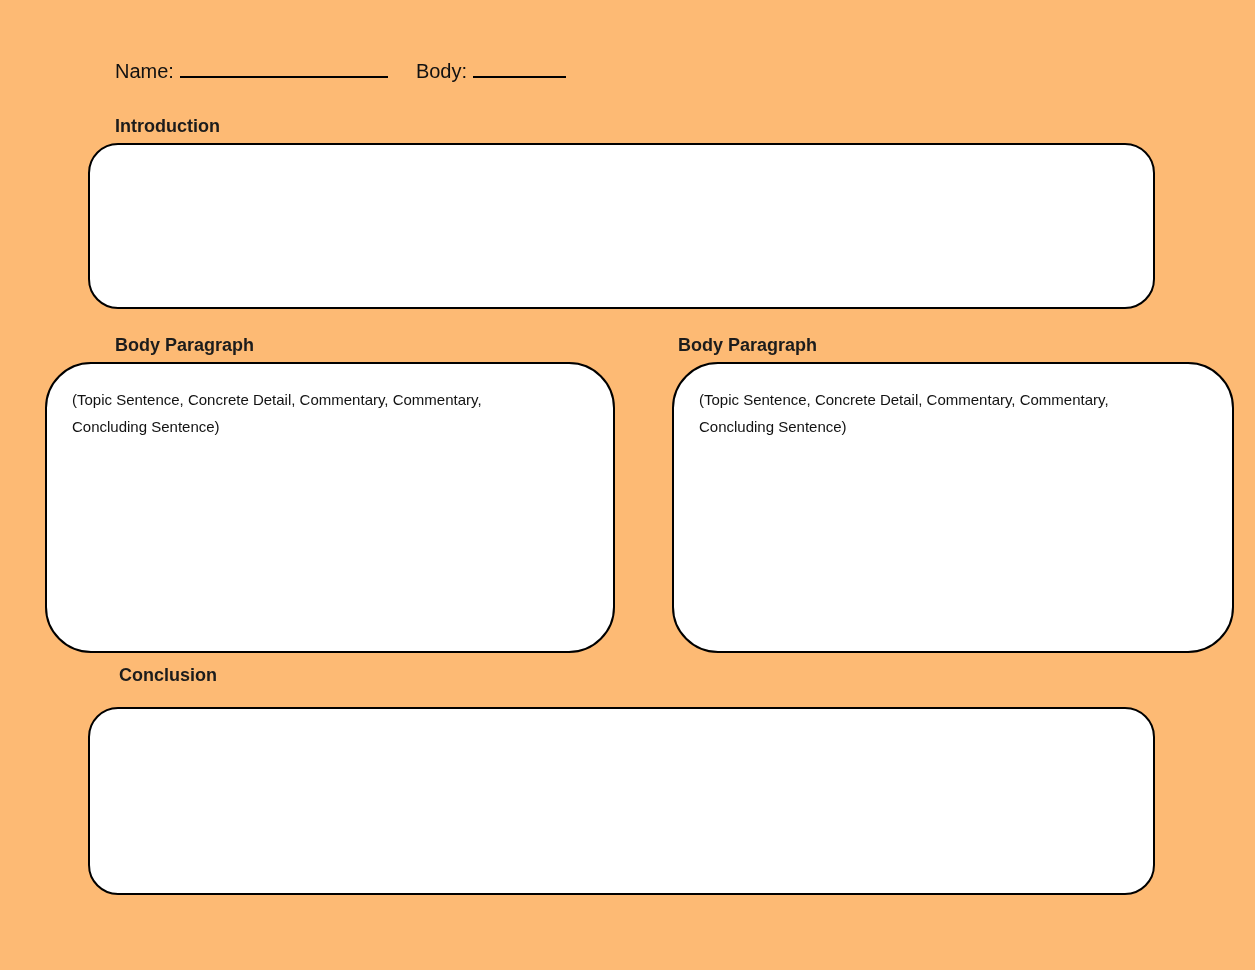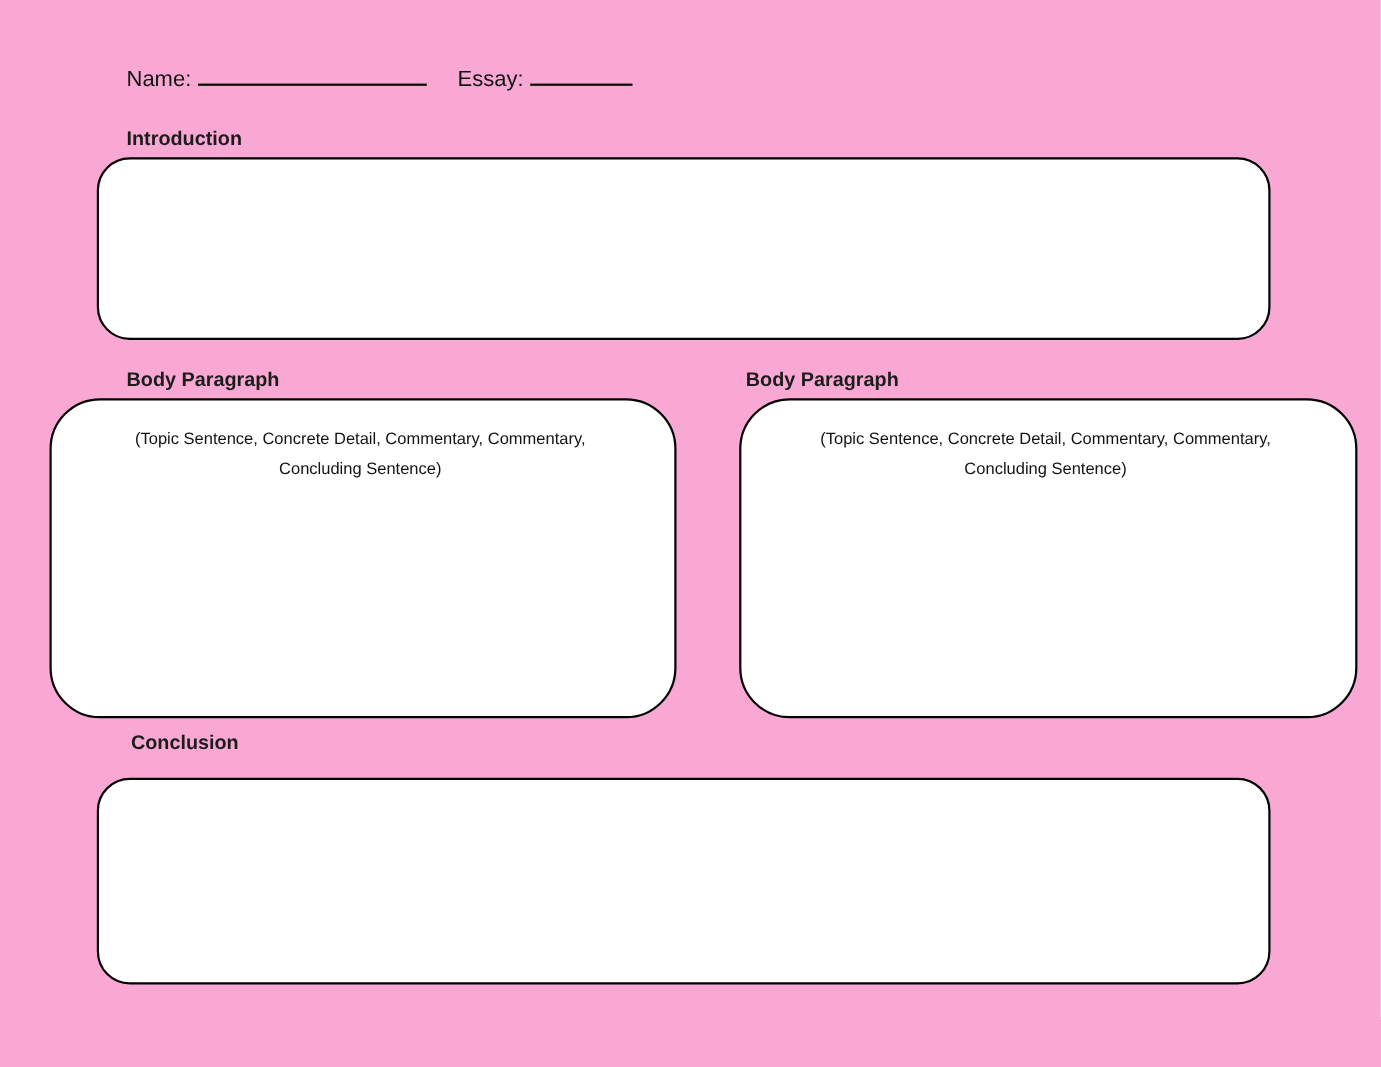--- a/index.html
+++ b/index.html
@@ -4,21 +4,21 @@
 <style>
   * { margin: 0; padding: 0; box-sizing: border-box; }
   html, body { background: #ffffff; }
   body {
     width: 1255px; height: 970px;
     font-family: "Liberation Sans", sans-serif;
     color: #000000;
     position: relative;
     overflow: hidden;
   }
-  .page { position: absolute; inset: 0; background: #f9a8d4; }
+  .page { position: absolute; inset: 0; background: #fdba74; }
 
   
   .header {
     position: absolute; left: 115px; top: 58px;
     display: flex; align-items: baseline;
     font-size: 20px; line-height: 24px; white-space: nowrap;
   }
   .field-label { font-weight: 400; color: #111111; }
   .blank-line {
     display: inline-block;
@@ -57,33 +57,33 @@
   .box-body-right {
     left: 672px; top: 362px; width: 562px; height: 291px;
     border-radius: 46px;
     padding: 22px 30px 0 25px;
   }
   .box-conclusion {
     left: 88px; top: 707px; width: 1067px; height: 188px;
     border-radius: 30px;
   }
   .hint {
-    font-size: 15px; line-height: 27px; color: #121212; text-align: center;
+    font-size: 15px; line-height: 27px; color: #121212;
   }
   .hint span { display: block; }
 </style>
 </head>
 <body>
 
 <div class="page">
 
   <div class="header">
     <span class="field-label">Name:</span>
     <span class="blank-line name-line"></span>
-    <span class="field-label">Essay:</span>
+    <span class="field-label">Body:</span>
     <span class="blank-line date-line"></span>
   </div>
 
   <div class="section-label lbl-introduction">Introduction</div>
   <div class="write-box box-introduction"></div>
 
   <div class="section-label lbl-body-left">Body Paragraph</div>
   <div class="write-box box-body-left">
     <div class="hint">
       <span>(Topic Sentence, Concrete Detail, Commentary, Commentary,</span>

